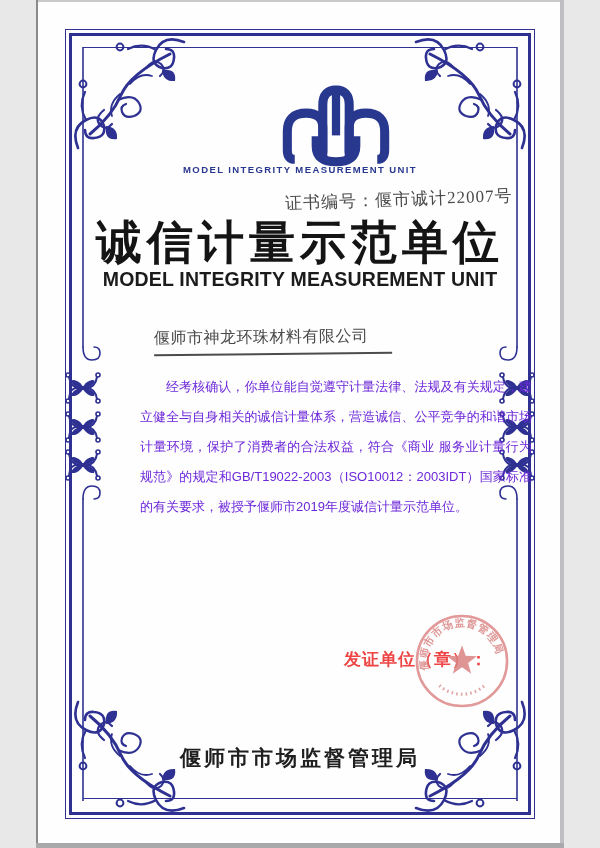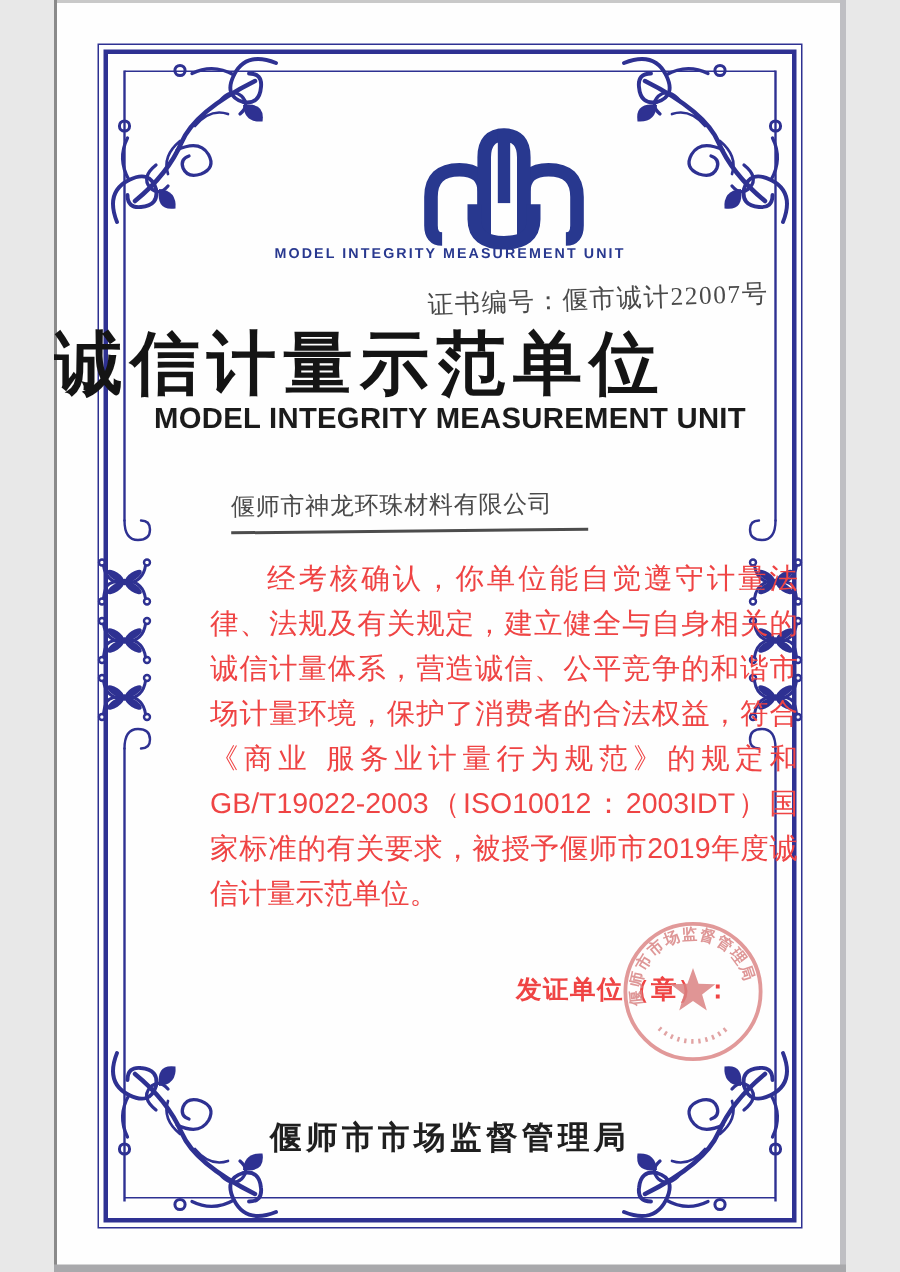--- a/index.html
+++ b/index.html
@@ -41,32 +41,32 @@
     position:absolute;right:52px;top:188px;font-size:17px;
     transform:rotate(-2deg);letter-spacing:1px;white-space:nowrap;
   }
   .company{
     position:absolute;left:118px;top:327px;width:238px;font-size:16px;
     border-bottom:2px solid #4c4c4c;padding-bottom:5px;
     transform:rotate(-0.6deg);letter-spacing:0.5px;white-space:nowrap;overflow:visible;
   }
   
   .title{
-    position:absolute;left:0;right:0;top:212px;
+    position:absolute;left:0;right:0;top:212px;text-align:center;
     font-family:"Liberation Serif","DejaVu Serif",serif;
     font-size:46px;font-weight:bold;letter-spacing:5px;color:#141414;white-space:nowrap;
   }
   .title-en{
     position:absolute;left:0;right:0;top:268px;text-align:center;
     font-size:19.5px;font-weight:800;color:#1b1b1b;letter-spacing:0.2px;white-space:nowrap;
   }
   
   .body-text{
     position:absolute;left:104px;top:372px;width:392px;
-    font-size:19px;line-height:30px;color:#ef4444;
+    font-size:13px;line-height:30px;color:#6d28d9;
     text-align:justify;text-indent:2em;
   }
   .issuer{
     position:absolute;left:308px;top:648px;font-size:17px;font-weight:600;
     color:#ef4444;letter-spacing:1px;white-space:nowrap;
   }
   .seal{position:absolute;left:377px;top:612px;width:98px;height:98px;opacity:0.85;}
   .agency{
     position:absolute;left:0;right:0;top:744px;text-align:center;
     font-size:21px;font-weight:700;letter-spacing:3px;color:#1f1f1f;white-space:nowrap;

